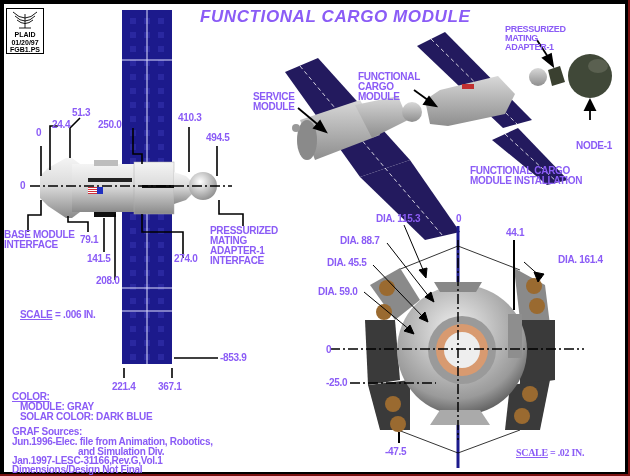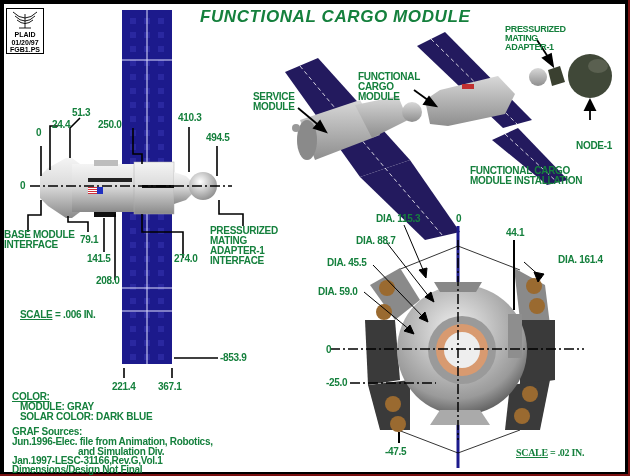--- a/index.html
+++ b/index.html
@@ -3,21 +3,21 @@
 <meta charset="utf-8">
 <style>
   html, body { margin:0; padding:0; background:#ffffff; }
   body { width:630px; height:476px; position:relative; overflow:hidden;
          font-family:"Liberation Sans", "DejaVu Sans", sans-serif; }
   .frame { position:absolute; left:0; top:0; width:630px; height:476px; box-sizing:border-box;
            border-top:4px solid #000; border-left:4px solid #000;
            border-right:5px solid #000; border-bottom:4px solid #000; }
   .frame-accent-r { position:absolute; right:0; top:0; width:2px; height:476px; background:#7a1010; }
   .frame-accent-b { position:absolute; left:0; bottom:0; width:630px; height:2px; background:#7a1010; }
-  .t { position:absolute; font-weight:bold; color:#15803d; white-space:pre; line-height:1; letter-spacing:-0.3px; }
+  .t { position:absolute; font-weight:bold; color:#8b5cf6; white-space:pre; line-height:1; letter-spacing:-0.3px; }
   .s9 { font-size:9px; }
   .s10 { font-size:10px; }
   .title { font-style:italic; font-size:17px; letter-spacing:0.6px; }
   .u { text-decoration:underline; }
   .logo { position:absolute; left:6px; top:8px; width:36px; height:44px; border:1px solid #000; background:#fff; }
   .logo .lt { position:absolute; left:0; width:36px; text-align:center; font-size:7px; font-weight:bold; line-height:1; }
   svg { position:absolute; left:0; top:0; }
 </style>
 </head>
 <body>
@@ -229,21 +229,21 @@
 CARGO
 MODULE</div>
 <div class="t s9" style="left:505px;top:25px;">PRESSURIZED
 MATING
 ADAPTER-1</div>
 <div class="t s10" style="left:576px;top:141px;">NODE-1</div>
 <div class="t s10" style="left:470px;top:166px;">FUNCTIONAL CARGO
 MODULE INSTALLATION</div>
 
 <div class="t s10" style="left:376px;top:214px;">DIA. 115.3</div>
-<div class="t s10" style="left:340px;top:236px;margin-left:16px;">DIA. 88.7</div>
+<div class="t s10" style="left:340px;top:236px;">DIA. 88.7</div>
 <div class="t s10" style="left:327px;top:258px;">DIA. 45.5</div>
 <div class="t s10" style="left:318px;top:287px;">DIA. 59.0</div>
 <div class="t s10" style="left:558px;top:255px;">DIA. 161.4</div>
 <div class="t s10" style="left:456px;top:214px;">0</div>
 <div class="t s10" style="left:506px;top:228px;">44.1</div>
 <div class="t s10" style="left:326px;top:345px;">0</div>
 <div class="t s10" style="left:326px;top:378px;">-25.0</div>
 <div class="t s10" style="left:385px;top:447px;">-47.5</div>
 <div class="t s10" style="left:516px;top:448px;font-family:Liberation Serif, serif;"><span class="u">SCALE</span><span> = .02 IN.</span></div>
 

